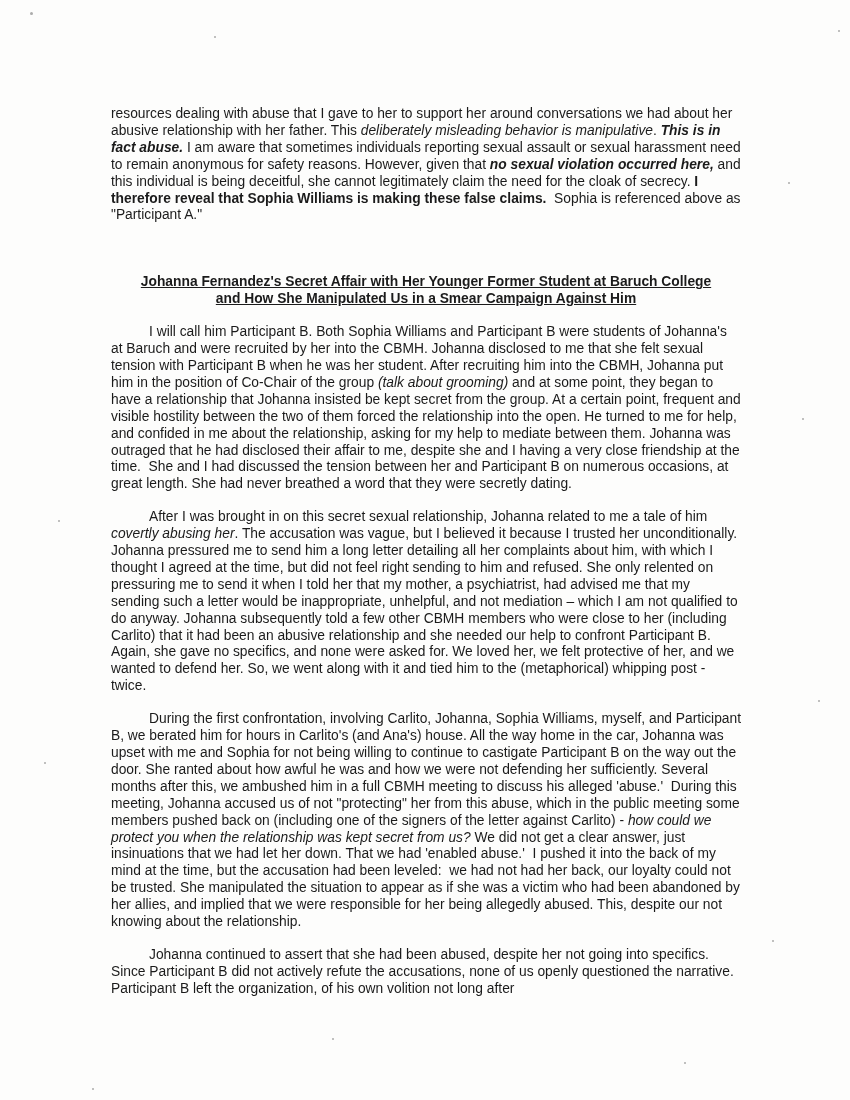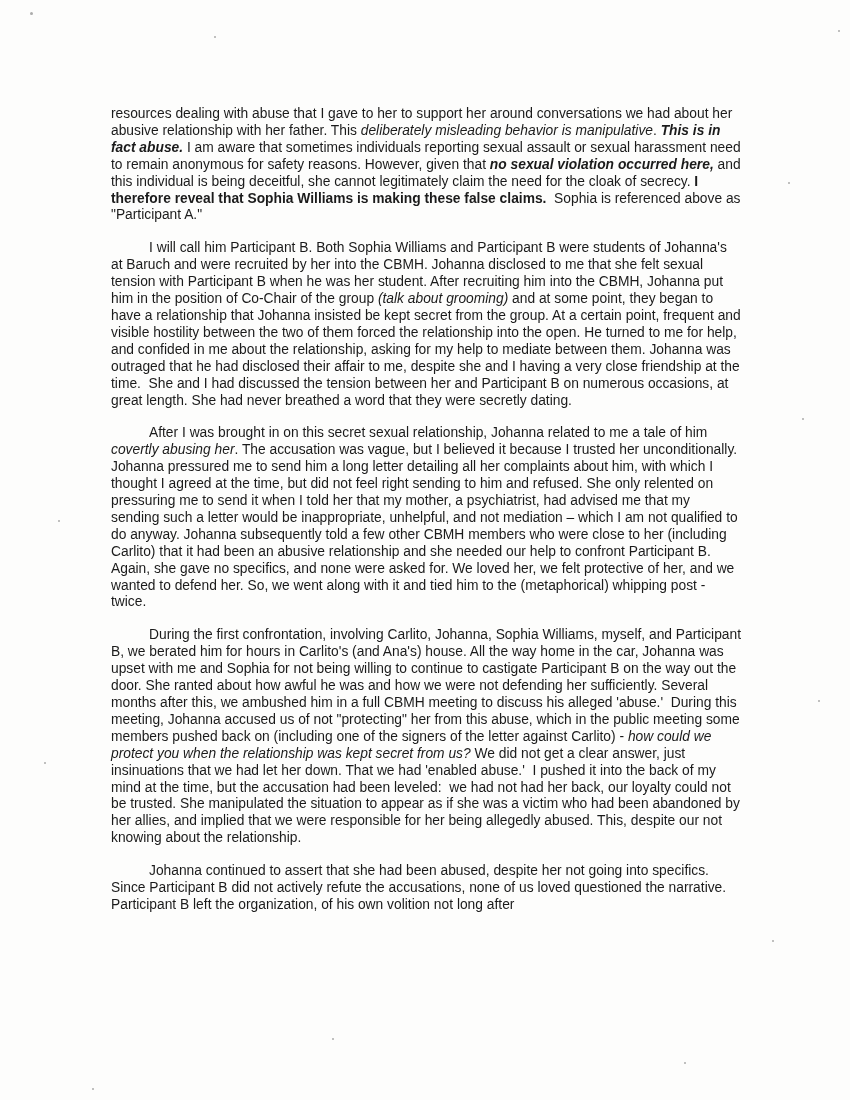--- a/index.html
+++ b/index.html
@@ -52,28 +52,32 @@
     opacity: 0.55;
   }
 </style>
 </head>
 <body>
 
 <div class="page">
 
   <p class="para"><span class="seg normal">resources dealing with abuse that I gave to her to support her around conversations we had about her abusive relationship with her father. This </span><span class="seg italic">deliberately misleading behavior is manipulative</span><span class="seg normal">. </span><span class="seg bold-italic">This is in fact abuse.</span><span class="seg normal"> I am aware that sometimes individuals reporting sexual assault or sexual harassment need to remain anonymous for safety reasons. However, given that </span><span class="seg bold-italic">no sexual violation occurred here,</span><span class="seg normal"> and this individual is being deceitful, she cannot legitimately claim the need for the cloak of secrecy. </span><span class="seg bold">I therefore reveal that Sophia Williams is making these false claims.</span><span class="seg normal">  Sophia is referenced above as "Participant A."</span></p>
 
+  <h2 class="heading">
+    <span class="hline">Johanna Fernandez's  Secret Affair with Her Younger Former Student at Baruch College</span><br>
+    <span class="hline">and How She Manipulated Us in a Smear Campaign Against Him</span>
+  </h2>
 
   <p class="para indent"><span class="seg normal">I will call him Participant B. Both Sophia Williams and Participant B were students of Johanna's at Baruch and were recruited by her into the CBMH. Johanna disclosed to me that she felt sexual tension with Participant B when he was her student. After recruiting him into the CBMH, Johanna put him in the position of Co-Chair of the group </span><span class="seg italic">(talk about grooming)</span><span class="seg normal"> and at some point, they began to have a relationship that Johanna insisted be kept secret from the group. At a certain point, frequent and visible hostility between the two of them forced the relationship into the open. He turned to me for help, and confided in me about the relationship, asking for my help to mediate between them. Johanna was outraged that he had disclosed their affair to me, despite she and I having a very close friendship at the time.  She and I had discussed the tension between her and Participant B on numerous occasions, at great length. She had never breathed a word that they were secretly dating.</span></p>
 
   <p class="para indent"><span class="seg normal">After I was brought in on this secret sexual relationship, Johanna related to me a tale of him </span><span class="seg italic">covertly abusing her</span><span class="seg normal">. The accusation was vague, but I believed it because I trusted her unconditionally. Johanna pressured me to send him a long letter detailing all her complaints about him, with which I thought I agreed at the time, but did not feel right sending to him and refused. She only relented on pressuring me to send it when I told her that my mother, a psychiatrist, had advised me that my sending such a letter would be inappropriate, unhelpful, and not mediation – which I am not qualified to do anyway. Johanna subsequently told a few other CBMH members who were close to her (including Carlito) that it had been an abusive relationship and she needed our help to confront Participant B. Again, she gave no specifics, and none were asked for. We loved her, we felt protective of her, and we wanted to defend her. So, we went along with it and tied him to the (metaphorical) whipping post - twice.</span></p>
 
   <p class="para indent"><span class="seg normal">During the first confrontation, involving Carlito, Johanna, Sophia Williams, myself, and Participant B, we berated him for hours in Carlito's (and Ana's) house. All the way home in the car, Johanna was upset with me and Sophia for not being willing to continue to castigate Participant B on the way out the door. She ranted about how awful he was and how we were not defending her sufficiently. Several months after this, we ambushed him in a full CBMH meeting to discuss his alleged 'abuse.'  During this meeting, Johanna accused us of not "protecting" her from this abuse, which in the public meeting some members pushed back on (including one of the signers of the letter against Carlito) - </span><span class="seg italic">how could we protect you when the relationship was kept secret from us?</span><span class="seg normal"> We did not get a clear answer, just insinuations that we had let her down. That we had 'enabled abuse.'  I pushed it into the back of my mind at the time, but the accusation had been leveled:  we had not had her back, our loyalty could not be trusted. She manipulated the situation to appear as if she was a victim who had been abandoned by her allies, and implied that we were responsible for her being allegedly abused. This, despite our not knowing about the relationship.</span></p>
 
-  <p class="para indent"><span class="seg normal">Johanna continued to assert that she had been abused, despite her not going into specifics. Since Participant B did not actively refute the accusations, none of us loved questioned the narrative. Participant B left the organization, of his own volition not long after</span></p>
+  <p class="para indent"><span class="seg normal">Johanna continued to assert that she had been abused, despite her not going into specifics. Since Participant B did not actively refute the accusations, none of us openly questioned the narrative. Participant B left the organization, of his own volition not long after</span></p>
 
 </div>
 
 <div>
   <span class="speck" style="left:30px;top:12px;width:3px;height:3px;"></span>
   <span class="speck" style="left:838px;top:30px;width:2px;height:2px;"></span>
   <span class="speck" style="left:788px;top:182px;width:2px;height:2px;"></span>
   <span class="speck" style="left:802px;top:418px;width:2px;height:2px;"></span>
   <span class="speck" style="left:818px;top:700px;width:2px;height:2px;"></span>
   <span class="speck" style="left:58px;top:520px;width:2px;height:2px;"></span>

